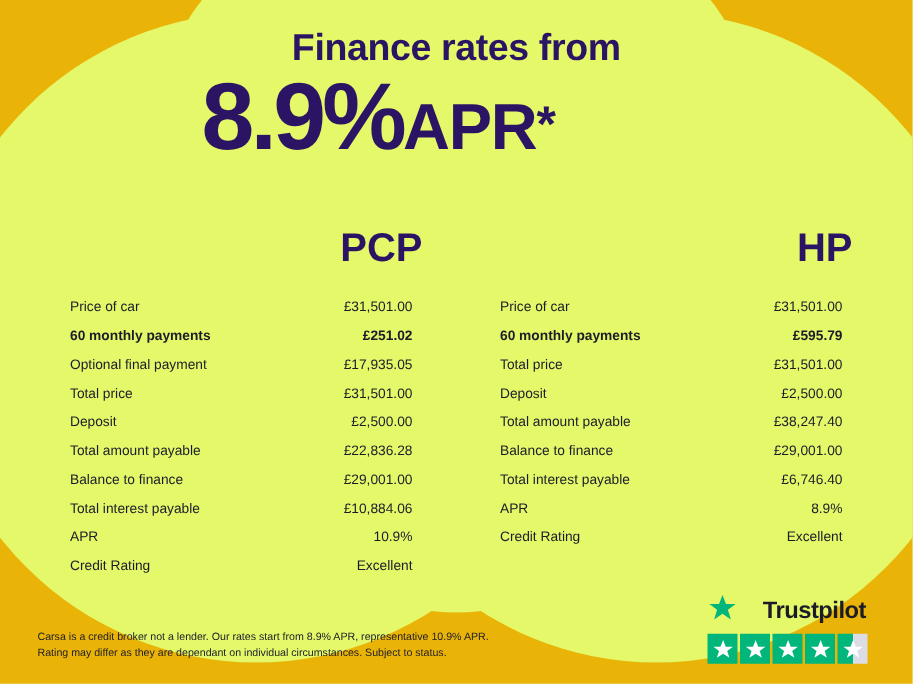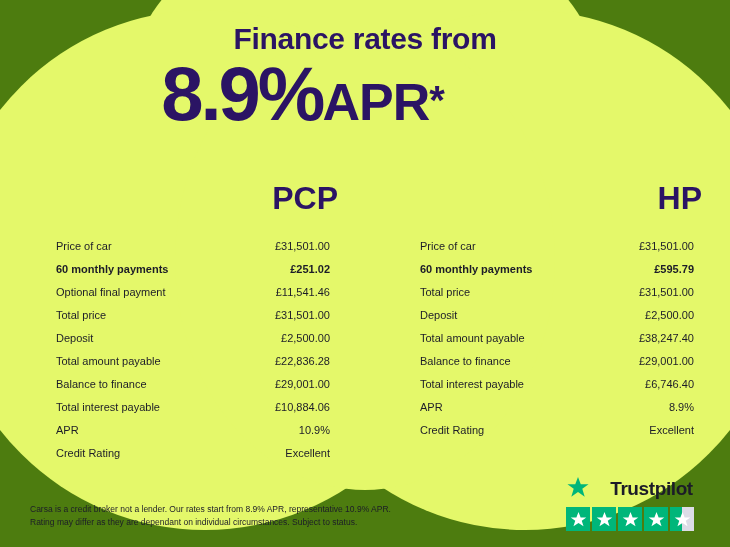--- a/index.html
+++ b/index.html
@@ -10,21 +10,21 @@
     width: 730px;
     height: 547px;
     font-family: "Liberation Sans", sans-serif;
     background: #ffffff;
     overflow: hidden;
   }
   .poster {
     position: relative;
     width: 730px;
     height: 547px;
-    background: #4d7c0f;
+    background: #eab308;
     overflow: hidden;
   }
   .blob {
     position: absolute;
     border-radius: 50%;
     background: #e4f86a;
   }
   .blob-left {
     width: 520px;
     height: 520px;
@@ -93,21 +93,21 @@
     font-weight: bold;
     vertical-align: super;
     line-height: 1;
   }
   .col {
     position: absolute;
     top: 180px;
     width: 290px;
   }
   .col-left { left: 48px; }
-  .col-right { left: 412px; }
+  .col-right { left: 392px; }
   .col-title {
     text-align: right;
     font-size: 32px;
     font-weight: bold;
     color: #2b1464;
     margin-bottom: 17px;
   }
   .row {
     display: flex;
     justify-content: space-between;
@@ -190,21 +190,21 @@
       <div class="row">
         <span class="label">Price of car</span>
         <span class="value">£31,501.00</span>
       </div>
       <div class="row bold">
         <span class="label">60 monthly payments</span>
         <span class="value">£251.02</span>
       </div>
       <div class="row">
         <span class="label">Optional final payment</span>
-        <span class="value">£11,541.46</span>
+        <span class="value">£17,935.05</span>
       </div>
       <div class="row">
         <span class="label">Total price</span>
         <span class="value">£31,501.00</span>
       </div>
       <div class="row">
         <span class="label">Deposit</span>
         <span class="value">£2,500.00</span>
       </div>
       <div class="row">

